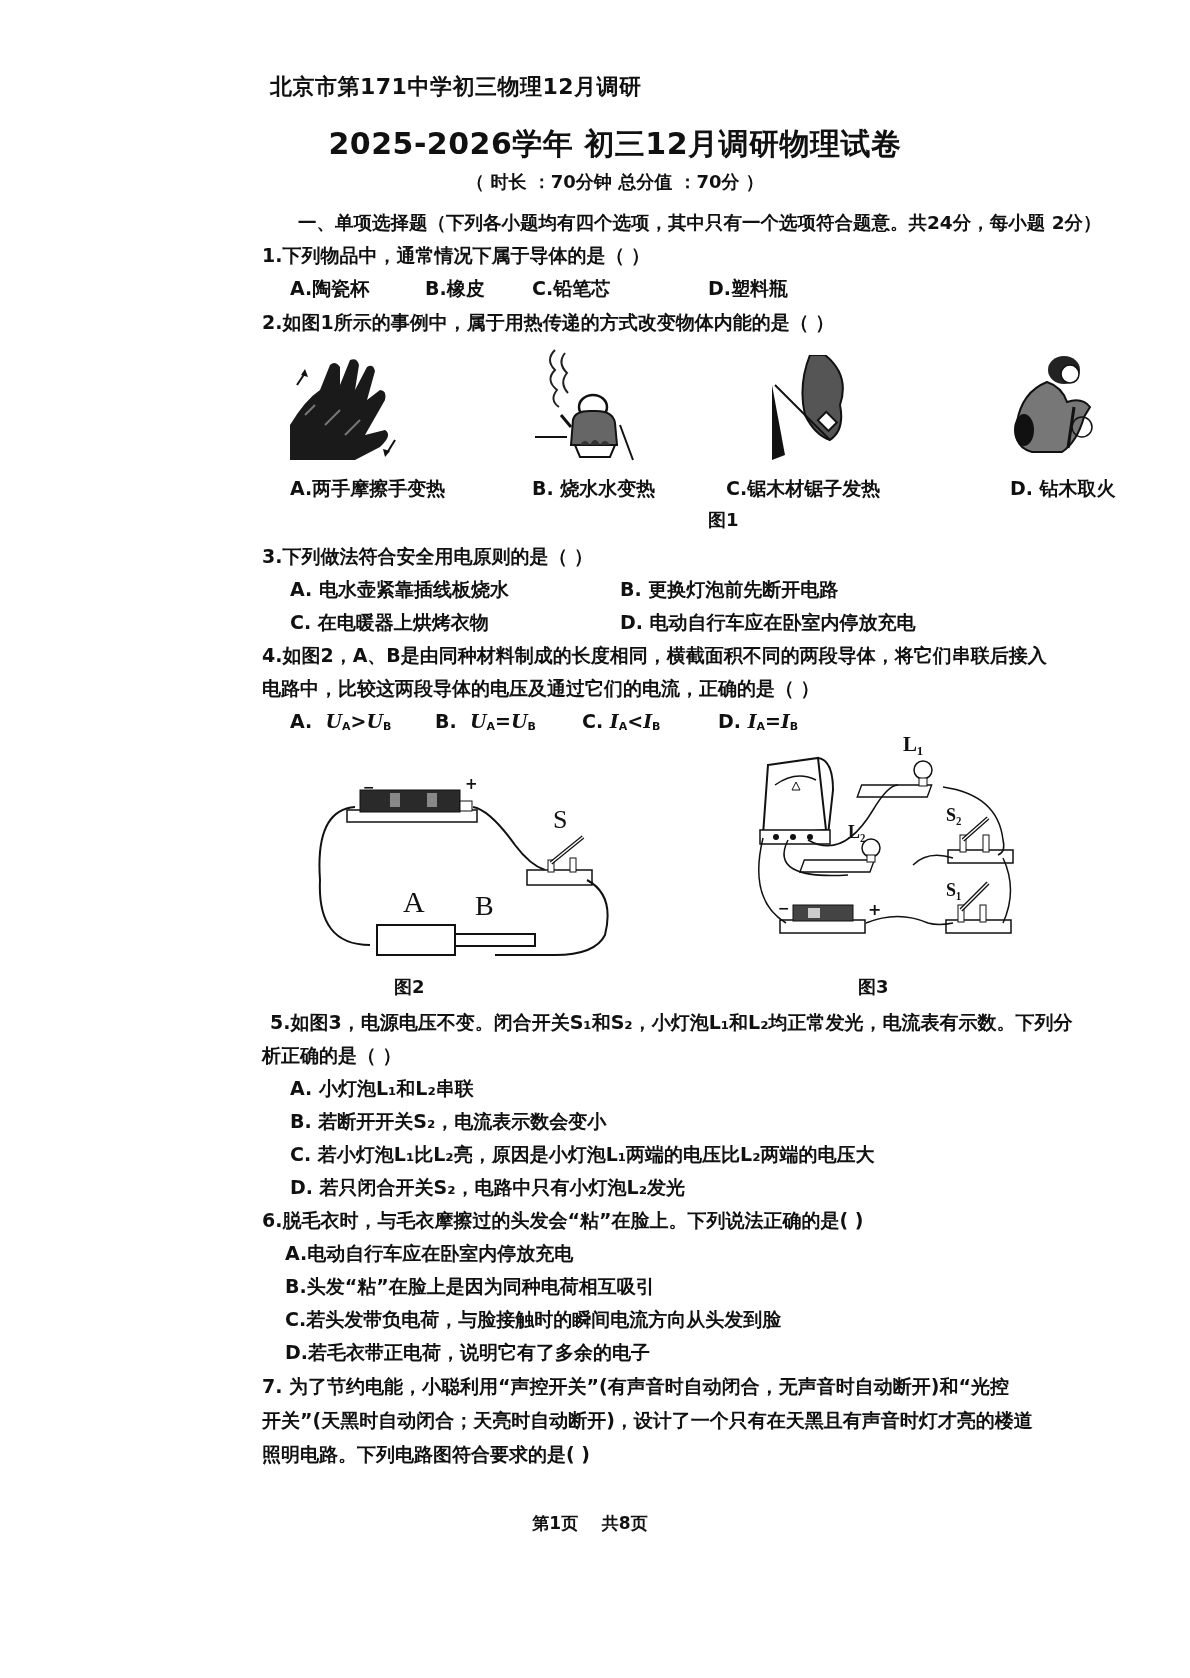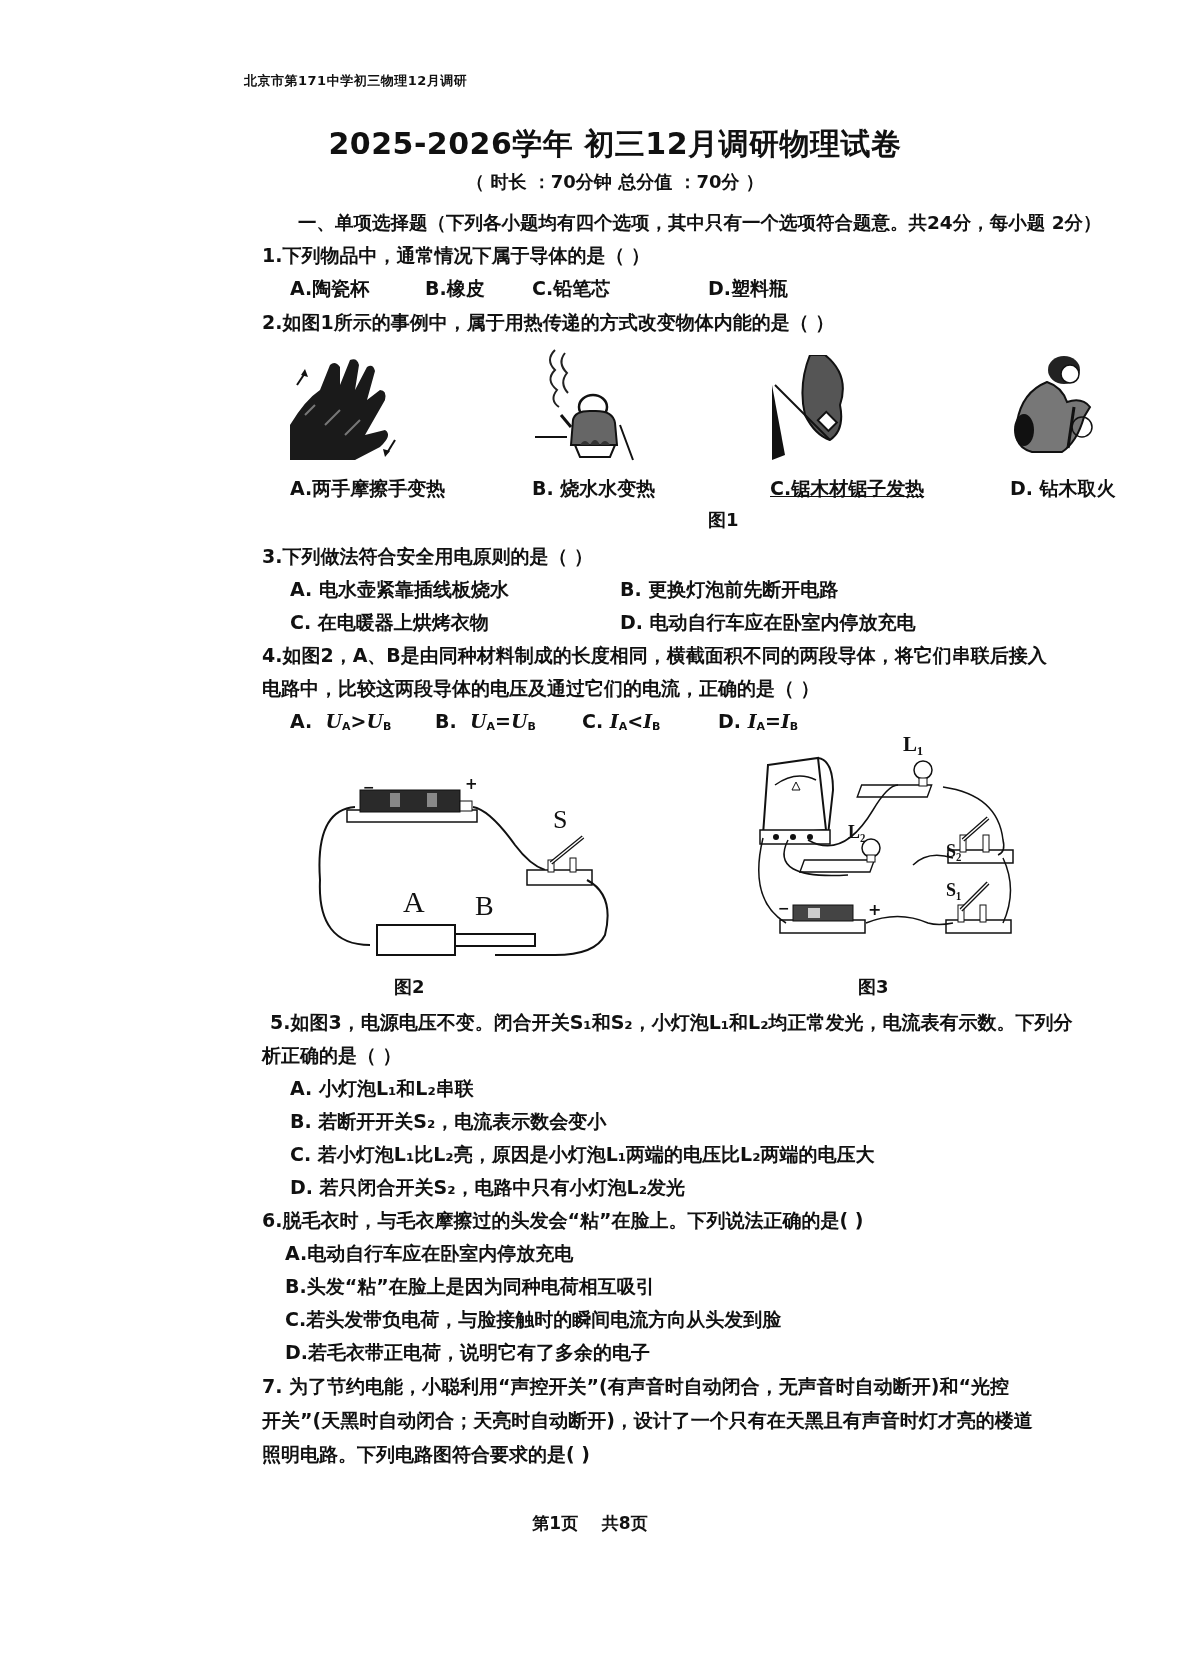--- a/index.html
+++ b/index.html
@@ -1,19 +1,19 @@
 <!DOCTYPE html>
 <html><head>
 <meta charset="utf-8">
 <style>
   html, body { margin:0; padding:0; background:#ffffff; }
   body { width:1190px; height:1678px; position:relative; overflow:hidden;
          font-family:"DejaVu Sans", "Liberation Sans", sans-serif; color:#111; }
   .abs { position:absolute; white-space:nowrap; }
-  .hdr { left:244px; top:72px; font-size:13px; font-weight:bold; letter-spacing:0.5px; }
+  .hdr { left:270px; top:72px; font-size:22px; font-weight:bold; letter-spacing:0.5px; }
   .title { left:0; width:1190px; text-align:center; top:124px; font-size:30px; font-weight:bold; padding-left:40px; box-sizing:border-box; letter-spacing:0.5px; }
   .subtitle { left:0; width:1190px; text-align:center; top:170px; font-size:18px; font-weight:bold; padding-left:40px; box-sizing:border-box; }
   .line { font-size:19px; font-weight:bold; }
   .opt { font-size:19px; font-weight:bold; }
   .q { font-size:19px; font-weight:bold; }
   .fig { position:absolute; }
   .cap { font-size:18px; font-weight:bold; }
   .footer { left:0; width:1142px; text-align:center; top:1512px; font-size:17px; font-weight:bold; padding-left:38px; box-sizing:border-box; }
   sub { font-size:11px; vertical-align:-2px; }
   i.var { font-family:"DejaVu Serif", "Liberation Serif", serif; font-style:italic; }
@@ -63,21 +63,21 @@
   <ellipse cx="62" cy="18" rx="16" ry="14" fill="#222"></ellipse>
   <circle cx="68" cy="22" r="9" fill="#fff" stroke="#111" stroke-width="1.5"></circle>
   <path d="M45 30 Q20 40 15 70 Q10 95 30 100 L60 100 Q75 90 82 65 L88 55 Q80 45 65 50 Q60 35 45 30 Z" fill="#777" stroke="#111" stroke-width="2"></path>
   <ellipse cx="22" cy="78" rx="10" ry="16" fill="#111"></ellipse>
   <line x1="72" y1="55" x2="66" y2="96" stroke="#111" stroke-width="3"></line>
   <circle cx="80" cy="75" r="10" fill="none" stroke="#111" stroke-width="1.5"></circle>
 </svg>
 
 <div class="abs opt" style="left:290px; top:476px;">A.两手摩擦手变热</div>
 <div class="abs opt" style="left:532px; top:476px;">B.  烧水水变热</div>
-<div class="abs opt" style="left:770px; top:476px;text-decoration:underline;">C.锯木材锯子发热</div>
+<div class="abs opt" style="left:726px; top:476px;">C.锯木材锯子发热</div>
 <div class="abs opt" style="left:1010px; top:476px;">D.  钻木取火</div>
 <div class="abs cap" style="left:708px; top:508px;">图1</div>
 
 <div class="abs q" style="left:262px; top:544px;">3.下列做法符合安全用电原则的是（      ）</div>
 <div class="abs opt" style="left:290px; top:577px;">A.  电水壶紧靠插线板烧水</div>
 <div class="abs opt" style="left:620px; top:577px;">B.  更换灯泡前先断开电路</div>
 <div class="abs opt" style="left:290px; top:610px;">C.  在电暖器上烘烤衣物</div>
 <div class="abs opt" style="left:620px; top:610px;">D.  电动自行车应在卧室内停放充电</div>
 
 <div class="abs q" style="left:262px; top:643px;">4.如图2，A、B是由同种材料制成的长度相同，横截面积不同的两段导体，将它们串联后接入</div>
@@ -154,21 +154,21 @@
     <path d="M60 100 Q95 120 125 70 Q140 45 150 45" fill="none" stroke="#111" stroke-width="1.5"></path>
     <path d="M195 47 Q250 55 255 100 Q258 112 250 115" fill="none" stroke="#111" stroke-width="1.5"></path>
     <path d="M40 100 Q20 140 100 135" fill="none" stroke="#111" stroke-width="1.5"></path>
     <path d="M165 125 Q180 110 205 118" fill="none" stroke="#111" stroke-width="1.5"></path>
     <path d="M255 118 Q270 150 255 183" fill="none" stroke="#111" stroke-width="1.5"></path>
     <path d="M15 98 Q0 160 38 183" fill="none" stroke="#111" stroke-width="1.5"></path>
     <path d="M118 183 Q150 170 180 183 Q190 186 205 183" fill="none" stroke="#111" stroke-width="1.5"></path>
   </svg>
   <span class="abs" style="left:155px; top:-8px; font-size:21px; font-weight:bold; font-family:'Liberation Serif', serif;">L₁</span>
   <span class="abs" style="left:100px; top:82px; font-size:18px; font-weight:bold; font-family:'Liberation Serif', serif;">L₂</span>
-  <span class="abs" style="left:198px; top:65px; font-size:18px; font-weight:bold; font-family:'Liberation Serif', serif;margin-top:36px;">S₂</span>
+  <span class="abs" style="left:198px; top:65px; font-size:18px; font-weight:bold; font-family:'Liberation Serif', serif;">S₂</span>
   <span class="abs" style="left:198px; top:140px; font-size:18px; font-weight:bold; font-family:'Liberation Serif', serif;">S₁</span>
   <span class="abs" style="left:30px; top:160px; font-size:14px; font-weight:bold;">−</span>
   <span class="abs" style="left:120px; top:160px; font-size:16px; font-weight:bold;">+</span>
 </div>
 <div class="abs cap" style="left:858px; top:975px;">图3</div>
 
 <div class="abs q" style="left:270px; top:1010px;">5.如图3，电源电压不变。闭合开关S₁和S₂，小灯泡L₁和L₂均正常发光，电流表有示数。下列分</div>
 <div class="abs q" style="left:262px; top:1043px;">析正确的是（      ）</div>
 <div class="abs opt" style="left:290px; top:1076px;">A.  小灯泡L₁和L₂串联</div>
 <div class="abs opt" style="left:290px; top:1109px;">B.  若断开开关S₂，电流表示数会变小</div>

